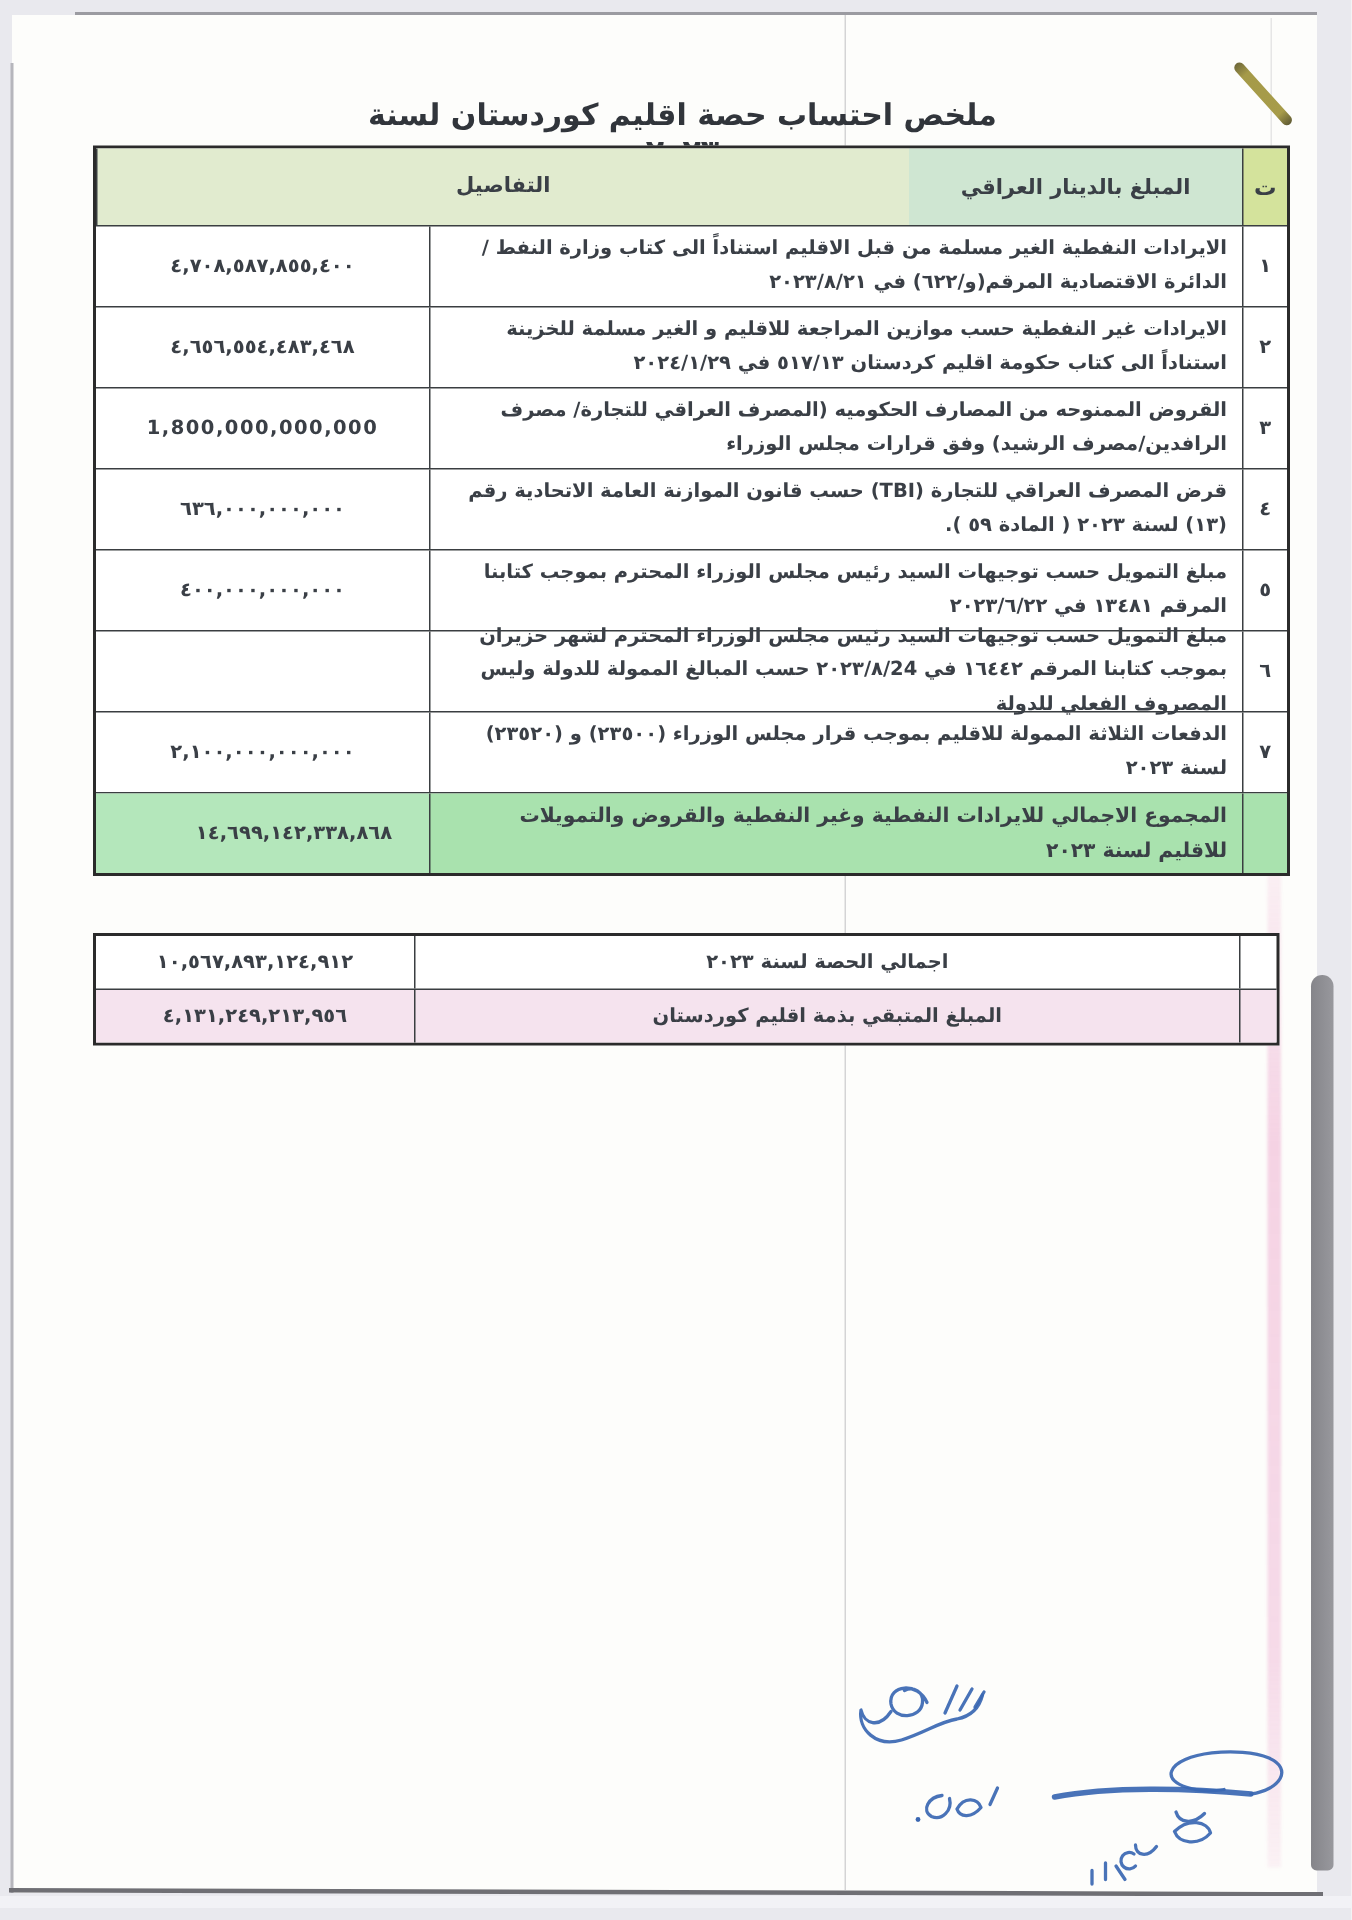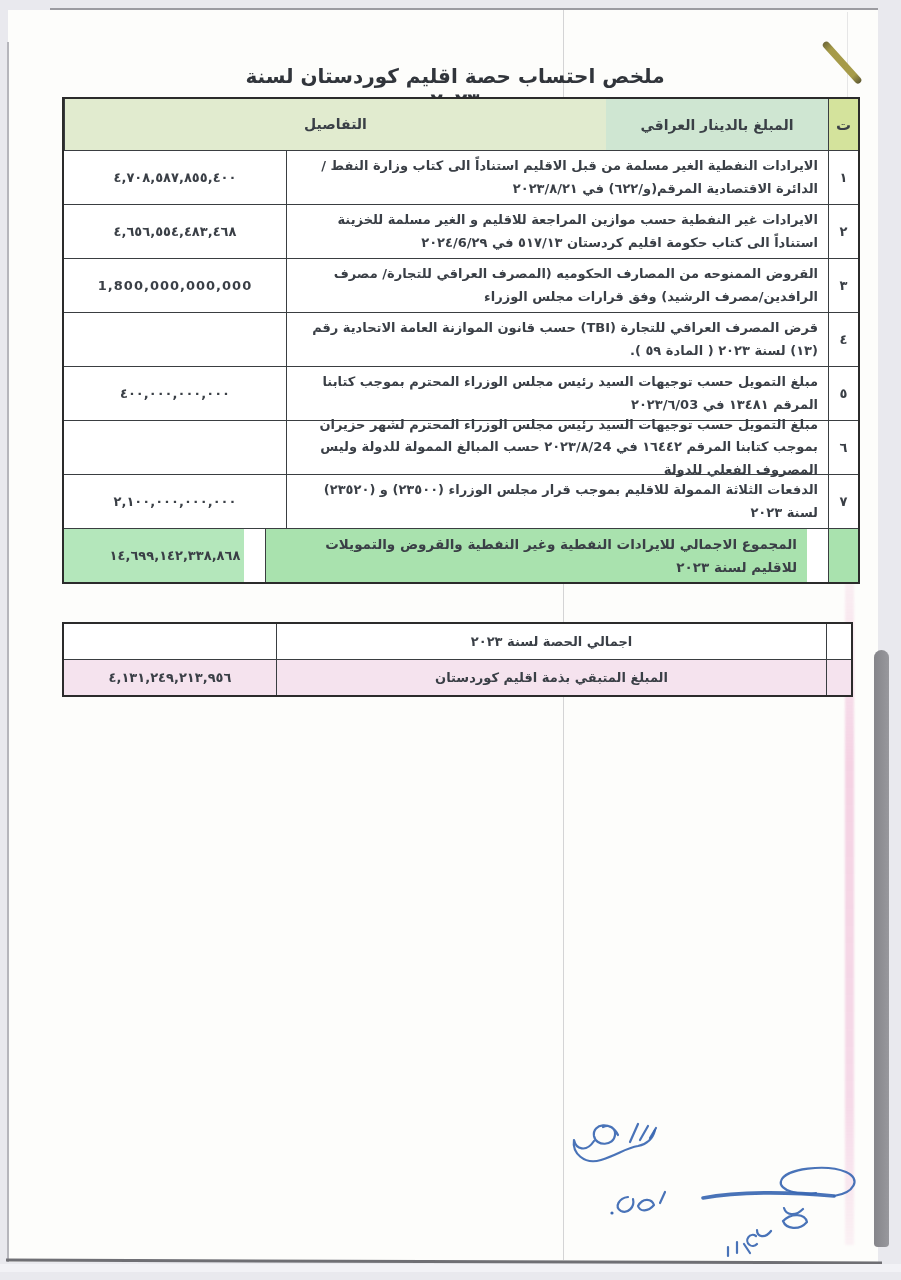--- a/index.html
+++ b/index.html
@@ -50,21 +50,21 @@
   .cell{box-sizing:border-box;display:flex;align-items:center;}
   .c-no{width:30px;justify-content:center;border-left:1px solid #3a3e41;font-size:13px;font-weight:600;}
   .c-det{width:542px;justify-content:flex-start;border-left:1px solid #3a3e41;
          padding:4px 10px;font-size:13px;font-weight:600;line-height:1.7;text-align:right;}
   .c-amt{flex:1;justify-content:center;font-size:13px;font-weight:600;letter-spacing:1px;}
   .hdr{height:51px;}
   .hdr .c-no{background:#d4e39c;font-size:15px;font-weight:bold;}
   .hdr .c-det{background:#e1ebcf;justify-content:center;text-align:center;font-size:14px;font-weight:bold;}
   .hdr .c-amt{background:#cfe6d2;font-size:14px;font-weight:bold;letter-spacing:0;}
   .data-row{height:53px;}
-  .total-row{height:53px;gap:21px;}
+  .total-row{height:53px;}
   .total-row .c-no{background:#a9e2ae;}
   .total-row .c-det{background:#a9e2ae;font-weight:bold;font-size:13.5px;}
   .total-row .c-amt{background:#b4e7bb;font-weight:bold;padding-left:42px;}
   
   .sum-table{
     position:absolute;left:62px;top:622px;width:787px;
     border:2px solid #2b2b2b;background:#fff;direction:rtl;color:#3a3f46;
   }
   .st-row{display:flex;direction:rtl;height:35px;}
   .st-row:first-child{border-bottom:1px solid #3a3e41;}
@@ -99,35 +99,36 @@
     <div class="cell c-det">التفاصيل</div>
   </div>
 
   <div class="mt-row data-row">
     <div class="cell c-no">١</div>
     <div class="cell c-det">الايرادات النفطية الغير مسلمة من قبل الاقليم استناداً الى كتاب وزارة النفط / الدائرة الاقتصادية المرقم(و/٦٢٢) في ٢٠٢٣/٨/٢١</div>
     <div class="cell c-amt">٤,٧٠٨,٥٨٧,٨٥٥,٤٠٠</div>
   </div>
   <div class="mt-row data-row">
     <div class="cell c-no">٢</div>
-    <div class="cell c-det">الايرادات غير النفطية حسب موازين المراجعة للاقليم و الغير مسلمة للخزينة استناداً الى كتاب حكومة اقليم كردستان ٥١٧/١٣ في ٢٠٢٤/6/٢٩</div>
+    <div class="cell c-det">الايرادات غير النفطية حسب موازين المراجعة للاقليم و الغير مسلمة للخزينة استناداً الى كتاب حكومة اقليم كردستان ٥١٧/١٣ في ٢٠٢٤/١/٢٩</div>
     <div class="cell c-amt">٤,٦٥٦,٥٥٤,٤٨٣,٤٦٨</div>
   </div>
   <div class="mt-row data-row">
     <div class="cell c-no">٣</div>
     <div class="cell c-det">القروض الممنوحه من المصارف الحكوميه (المصرف العراقي للتجارة/ مصرف الرافدين/مصرف الرشيد) وفق قرارات مجلس الوزراء</div>
     <div class="cell c-amt">1,800,000,000,000</div>
   </div>
   <div class="mt-row data-row">
     <div class="cell c-no">٤</div>
     <div class="cell c-det">قرض المصرف العراقي للتجارة (TBI) حسب قانون الموازنة العامة الاتحادية رقم (١٣) لسنة ٢٠٢٣ ( المادة ٥٩ ).</div>
+    <div class="cell c-amt">٦٣٦,٠٠٠,٠٠٠,٠٠٠</div>
   </div>
   <div class="mt-row data-row">
     <div class="cell c-no">٥</div>
-    <div class="cell c-det">مبلغ التمويل حسب توجيهات السيد رئيس مجلس الوزراء المحترم بموجب كتابنا المرقم ١٣٤٨١ في ٢٠٢٣/٦/03</div>
+    <div class="cell c-det">مبلغ التمويل حسب توجيهات السيد رئيس مجلس الوزراء المحترم بموجب كتابنا المرقم ١٣٤٨١ في ٢٠٢٣/٦/٢٢</div>
     <div class="cell c-amt">٤٠٠,٠٠٠,٠٠٠,٠٠٠</div>
   </div>
   <div class="mt-row data-row">
     <div class="cell c-no">٦</div>
     <div class="cell c-det">مبلغ التمويل حسب توجيهات السيد رئيس مجلس الوزراء المحترم لشهر حزيران بموجب كتابنا المرقم ١٦٤٤٢ في ٢٠٢٣/٨/24 حسب المبالغ الممولة للدولة وليس المصروف الفعلي للدولة</div>
   </div>
   <div class="mt-row data-row">
     <div class="cell c-no">٧</div>
     <div class="cell c-det">الدفعات الثلاثة الممولة للاقليم بموجب قرار مجلس الوزراء (٢٣٥٠٠) و (٢٣٥٢٠) لسنة ٢٠٢٣</div>
     <div class="cell c-amt">٢,١٠٠,٠٠٠,٠٠٠,٠٠٠</div>
@@ -137,20 +138,21 @@
     <div class="cell c-no"></div>
     <div class="cell c-det">المجموع الاجمالي للايرادات النفطية وغير النفطية والقروض والتمويلات للاقليم لسنة ٢٠٢٣</div>
     <div class="cell c-amt">١٤,٦٩٩,١٤٢,٣٣٨,٨٦٨</div>
   </div>
 </div>
 
 <div class="sum-table">
   <div class="st-row">
     <div class="s-no"></div>
     <div class="s-det">اجمالي الحصة لسنة ٢٠٢٣</div>
+    <div class="s-amt">١٠,٥٦٧,٨٩٣,١٢٤,٩١٢</div>
   </div>
   <div class="st-row pink">
     <div class="s-no"></div>
     <div class="s-det">المبلغ المتبقي بذمة اقليم كوردستان</div>
     <div class="s-amt">٤,١٣١,٢٤٩,٢١٣,٩٥٦</div>
   </div>
 </div>
 
 <svg class="signatures" width="340" height="165" viewBox="0 0 340 165">
 

